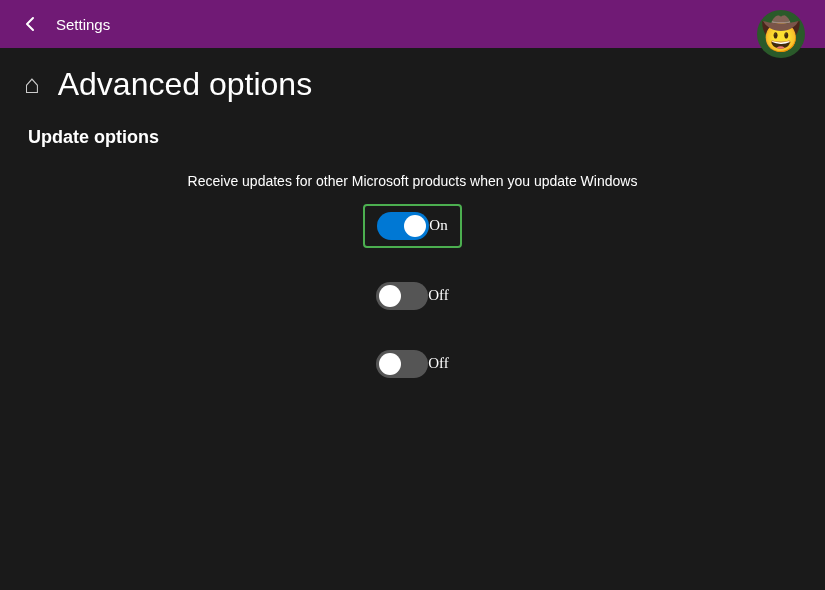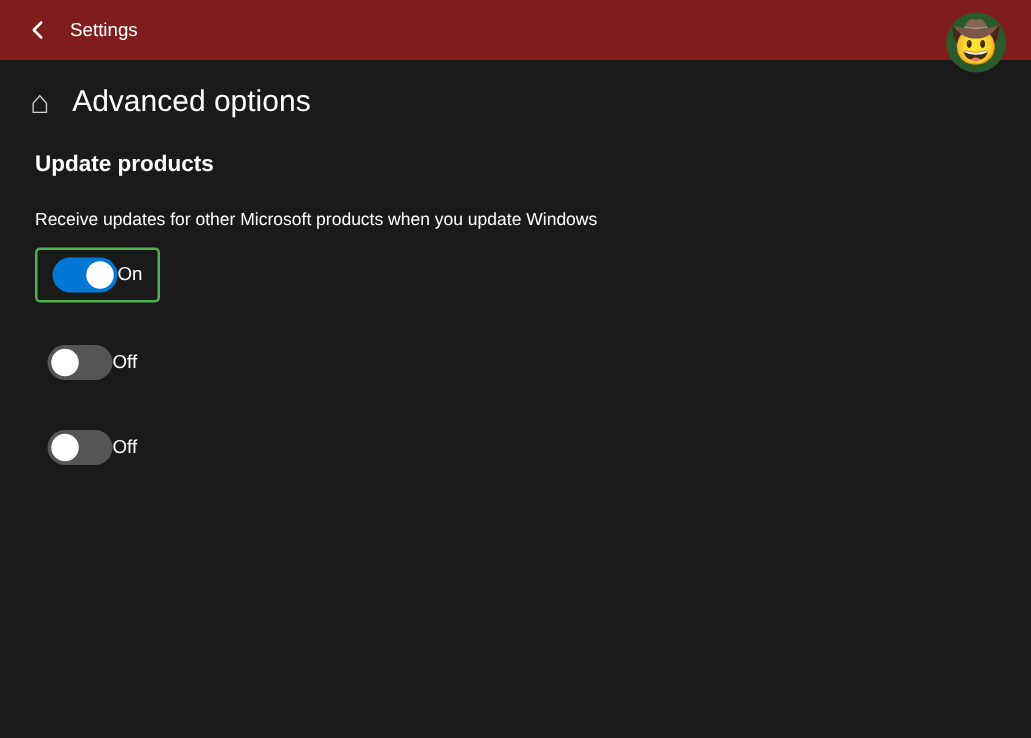--- a/index.html
+++ b/index.html
@@ -14,21 +14,21 @@
       background-color: #1a1a1a;
       color: #ffffff;
       font-family: 'Segoe UI', Arial, sans-serif;
       overflow: hidden;
     }
 
     .header {
       display: flex;
       align-items: center;
       padding: 14px 20px;
-      background-color: #7f1d1d;
+      background-color: #701a75;
       position: relative;
     }
 
     .back-btn {
       display: flex;
       align-items: center;
       justify-content: center;
       cursor: pointer;
       margin-right: 16px;
       color: #ffffff;
@@ -66,52 +66,54 @@
       padding: 18px 24px 24px 24px;
     }
 
     .home-icon {
       font-size: 26px;
       margin-right: 18px;
       color: #cccccc;
     }
 
     .page-title {
-      font-size: 24px;
+      font-size: 32px;
       font-weight: 300;
       color: #ffffff;
     }
 
     .content {
       padding: 0 28px;
     }
 
     .section-title {
       font-size: 18px;
       font-weight: 600;
       color: #ffffff;
       margin-bottom: 24px;
     }
 
     .setting-item {
       margin-bottom: 28px;
+      text-align: center;
     }
 
     .setting-description {
       font-size: 14px;
       color: #ffffff;
       margin-bottom: 12px;
       line-height: 1.4;
       max-width: 780px;
     }
 
     .toggle-container {
       display: inline-flex;
       align-items: center;
       padding: 6px 10px;
+      font-family: Liberation Serif, serif;
     }
 
     .toggle-container.highlighted {
       border: 2px solid #4caf50;
       border-radius: 4px;
       padding: 6px 12px;
     }
 
     
     .toggle-switch {
@@ -169,21 +171,21 @@
     <span class="avatar-emoji">🤠</span>
   </div>
 </div>
 
 <div class="page-header">
   <span class="home-icon">⌂</span>
   <h1 class="page-title">Advanced options</h1>
 </div>
 
 <div class="content">
-  <div class="section-title">Update products</div>
+  <div class="section-title">Update options</div>
 
   <div class="setting-item">
     <div class="setting-description">Receive updates for other Microsoft products when you update Windows</div>
     <div class="toggle-container highlighted">
       <div class="toggle-switch on">
         <div class="toggle-knob"></div>
       </div>
       <span class="toggle-label">On</span>
     </div>
   </div>

